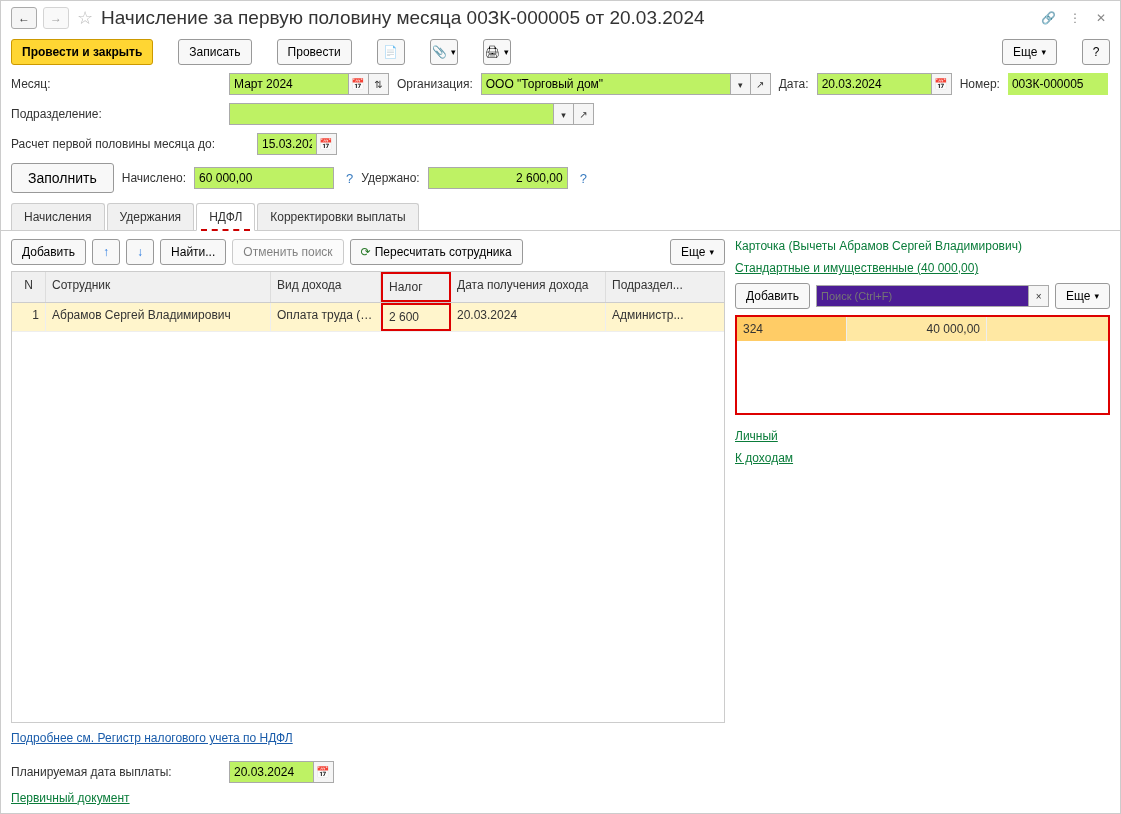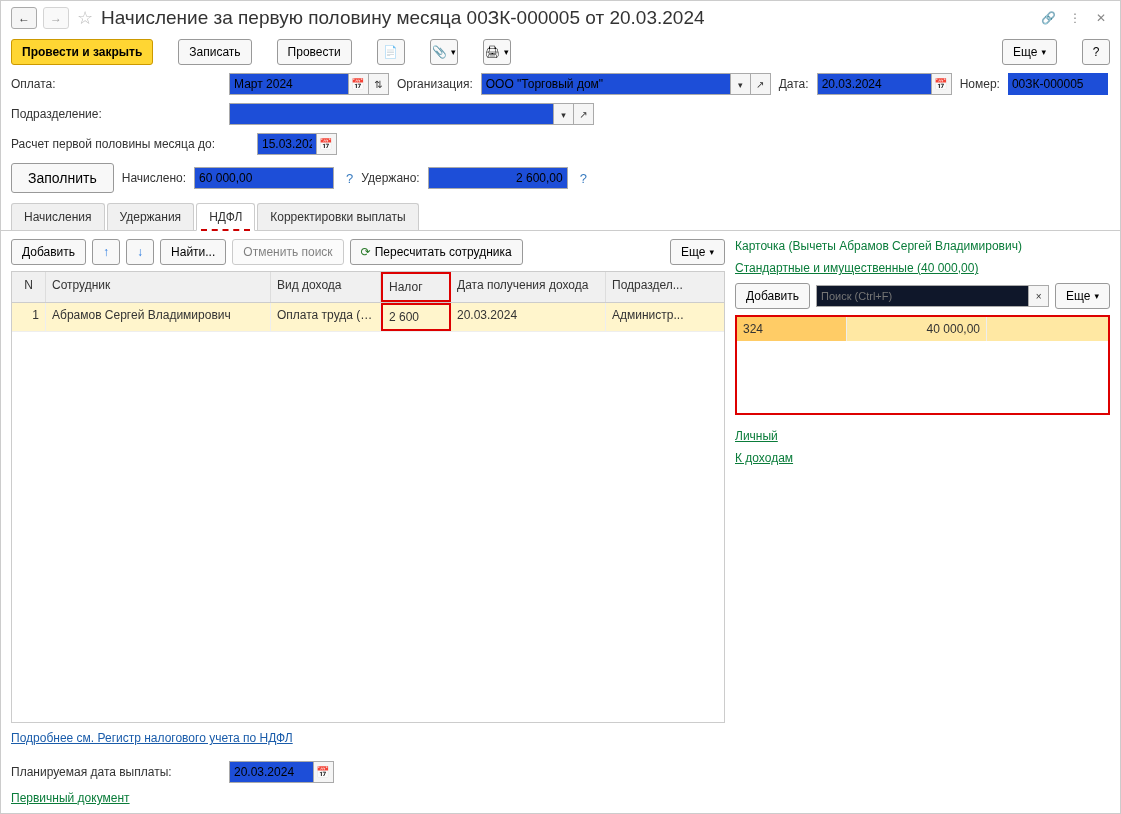--- a/index.html
+++ b/index.html
@@ -11,21 +11,21 @@
 .page-title { font-size: 19px; font-weight: normal; color: #333; flex: 1; }
 .header-right { display: flex; gap: 8px; align-items: center; }
 .icon-btn { width: 18px; height: 18px; display: flex; align-items: center; justify-content: center; color: #888; cursor: pointer; }
 .toolbar { display: flex; align-items: center; padding: 4px 10px; gap: 25px; }
 .btn { padding: 4px 10px; border: 1px solid #999; background: #f8f8f8; border-radius: 3px; cursor: pointer; font-size: 12px; height: 26px; display: inline-flex; align-items: center; }
 .btn-primary { background: #ffd633; border-color: #cc9900; font-weight: bold; }
 .btn-icon { width: 28px; padding: 0; justify-content: center; }
 .dropdown-caret::after { content: "▾"; margin-left: 4px; font-size: 9px; }
 .form-row { display: flex; align-items: center; padding: 4px 10px; gap: 8px; }
 .label { font-size: 12px; color: #333; }
-.input-field { border: 1px solid #aaa; background: #1d4ed8; padding: 3px 4px; font-size: 12px; height: 22px; }
+.input-field { border: 1px solid #aaa; background: #bef264; padding: 3px 4px; font-size: 12px; height: 22px; }
 .input-group { display: flex; align-items: center; }
 .input-suffix { border: 1px solid #aaa; border-left: none; width: 20px; height: 22px; display: flex; align-items: center; justify-content: center; background: #f5f5f5; font-size: 10px; }
 .input-suffix2 { border: 1px solid #aaa; border-left: none; width: 20px; height: 22px; display: flex; align-items: center; justify-content: center; background: #f5f5f5; font-size: 10px; }
 .tabs { display: flex; padding: 0 10px; border-bottom: 1px solid #ccc; margin-top: 6px; }
 .tab { padding: 6px 12px; border: 1px solid #ccc; border-bottom: none; background: #f0f0f0; margin-right: 2px; cursor: pointer; border-radius: 3px 3px 0 0; position: relative; }
 .tab.active { background: #fff; border-bottom: 1px solid #fff; margin-bottom: -1px; }
 .tab.active::after { content: ""; position: absolute; bottom: -1px; left: 4px; right: 4px; height: 2px; border-bottom: 2px dashed #c00; }
 .content { display: flex; padding: 8px 10px; gap: 10px; }
 .left-panel { flex: 1; }
 .right-panel { width: 375px; }
@@ -37,21 +37,21 @@
 .td { padding: 5px 6px; border-right: 1px solid #eee; font-size: 12px; overflow: hidden; text-overflow: ellipsis; white-space: nowrap; }
 .highlight-red { border: 2px solid #d00 !important; }
 .link { color: #0a7c3a; text-decoration: underline; cursor: pointer; }
 .link-block { display: block; margin-bottom: 8px; }
 .right-table { border: 1px solid #ccc; height: 100px; margin-top: 4px; border: 2px solid #d00; }
 .right-table-header { display: flex; background: #f0f0f0; border-bottom: 1px solid #ccc; }
 .right-table-row { display: flex; background: #ffe8a3; }
 .spacer { flex: 1; }
 .help-text { color: #3a7cc0; font-size: 13px; margin-left: 4px; cursor: pointer; }
 .table-body-fill { height: 390px; background: #fff; }
-.search-input { border: 1px solid #aaa; background: #0f172a; padding: 3px 4px; font-size: 11px; height: 22px; color: #999; }
+.search-input { border: 1px solid #aaa; background: #4c1d95; padding: 3px 4px; font-size: 11px; height: 22px; color: #999; }
 .bottom-section { padding: 4px 10px; }
 .arrow-up { color: #2a7ae0; }
 .arrow-down { color: #2a7ae0; }
 .calendar-icon::before { content: "📅"; font-size: 11px; }
 .updown-icon::before { content: "⇅"; font-size: 10px; }
 .caret-down::before { content: "▾"; font-size: 9px; }
 .ext-icon::before { content: "↗"; font-size: 10px; }
 .refresh-icon { color: #2a7a2a; margin-right: 4px; }
 </style>
 </head>
@@ -75,21 +75,21 @@
   <button class="btn">Провести</button>
   <button class="btn btn-icon">📄</button>
   <button class="btn btn-icon dropdown-caret">📎</button>
   <button class="btn btn-icon dropdown-caret">🖨</button>
   <div class="spacer"></div>
   <button class="btn dropdown-caret">Еще</button>
   <button class="btn btn-icon">?</button>
 </div>
 
 <div class="form-row">
-  <span class="label" style="width:210px">Оплата:</span>
+  <span class="label" style="width:210px">Месяц:</span>
   <div class="input-group">
     <input class="input-field" style="width: 120px;" value="Март 2024">
     <div class="input-suffix">
         <span class="calendar-icon"></span>
       </div>
     <div class="input-suffix2">
         <span class="updown-icon"></span>
       </div>
   </div>
   <span class="label">Организация:</span>

